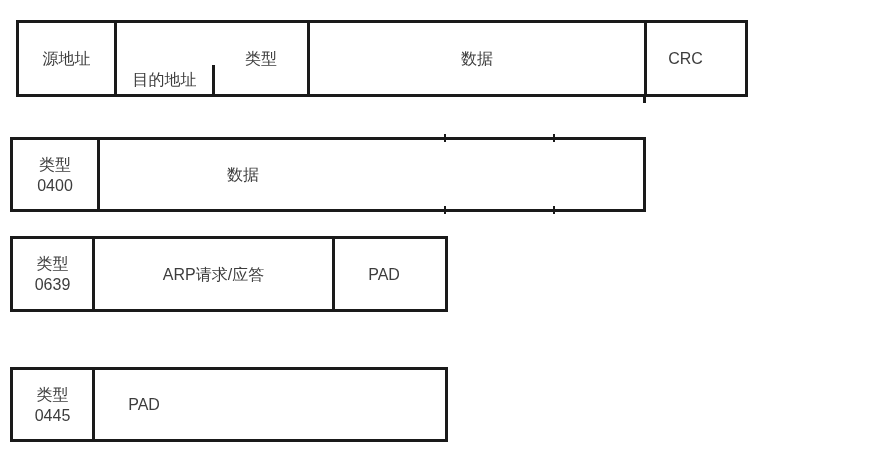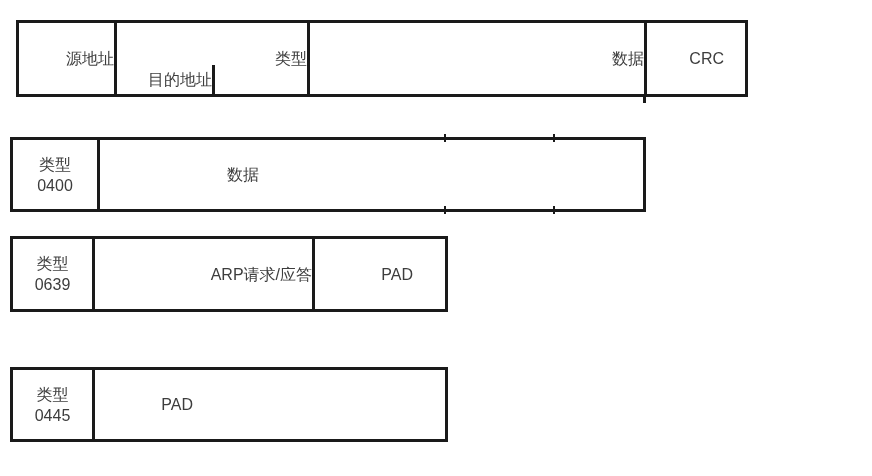--- a/index.html
+++ b/index.html
@@ -20,21 +20,21 @@
     position: absolute;
     display: flex;
     flex-direction: row;
     border: 3px solid #1a1a1a;
     box-sizing: border-box;
     background: #ffffff;
   }
   .cell {
     display: flex;
     align-items: center;
-    justify-content: flex-end;
+    justify-content: center;
     box-sizing: border-box;
     font-size: 16px;
     line-height: 21px;
     white-space: nowrap;
   }
   .cell.bordered {
     border-right: 3px solid #1a1a1a;
   }
   .cell.type-cell {
     flex-direction: column;
@@ -60,21 +60,21 @@
   .r1c1 { width: 98px; }
   .r1c2 { width: 98px; margin-top: 42px; }
   .r1c3 { width: 95px; }
   .r1c4 { width: 337px; }
   .r1c5 { width: 77px; }
   
   .r2c1 { width: 87px; }
   .r2c2 { width: 543px; }
   
   .r34c1 { width: 82px; }
-  .r34c2 { width: 220px; }
+  .r34c2 { width: 240px; }
   .r34c3 { width: 98px; }
 </style>
 </head>
 <body>
 
 <div class="canvas">
 
   <div class="frame" id="row-ethernet">
     <div class="cell bordered r1c1">
       <span>源地址</span>

